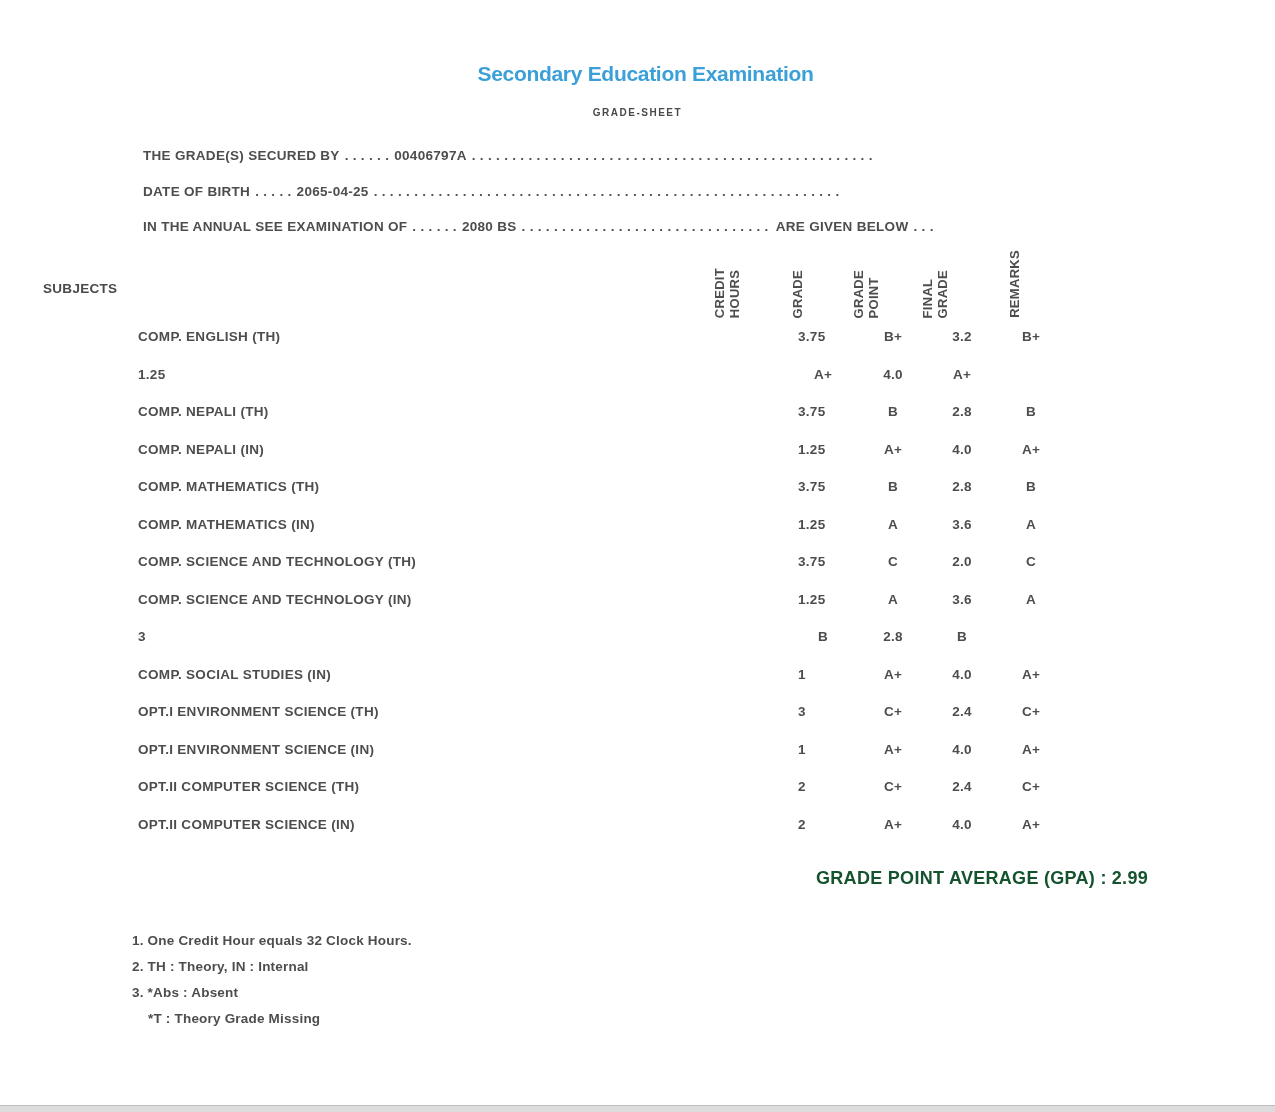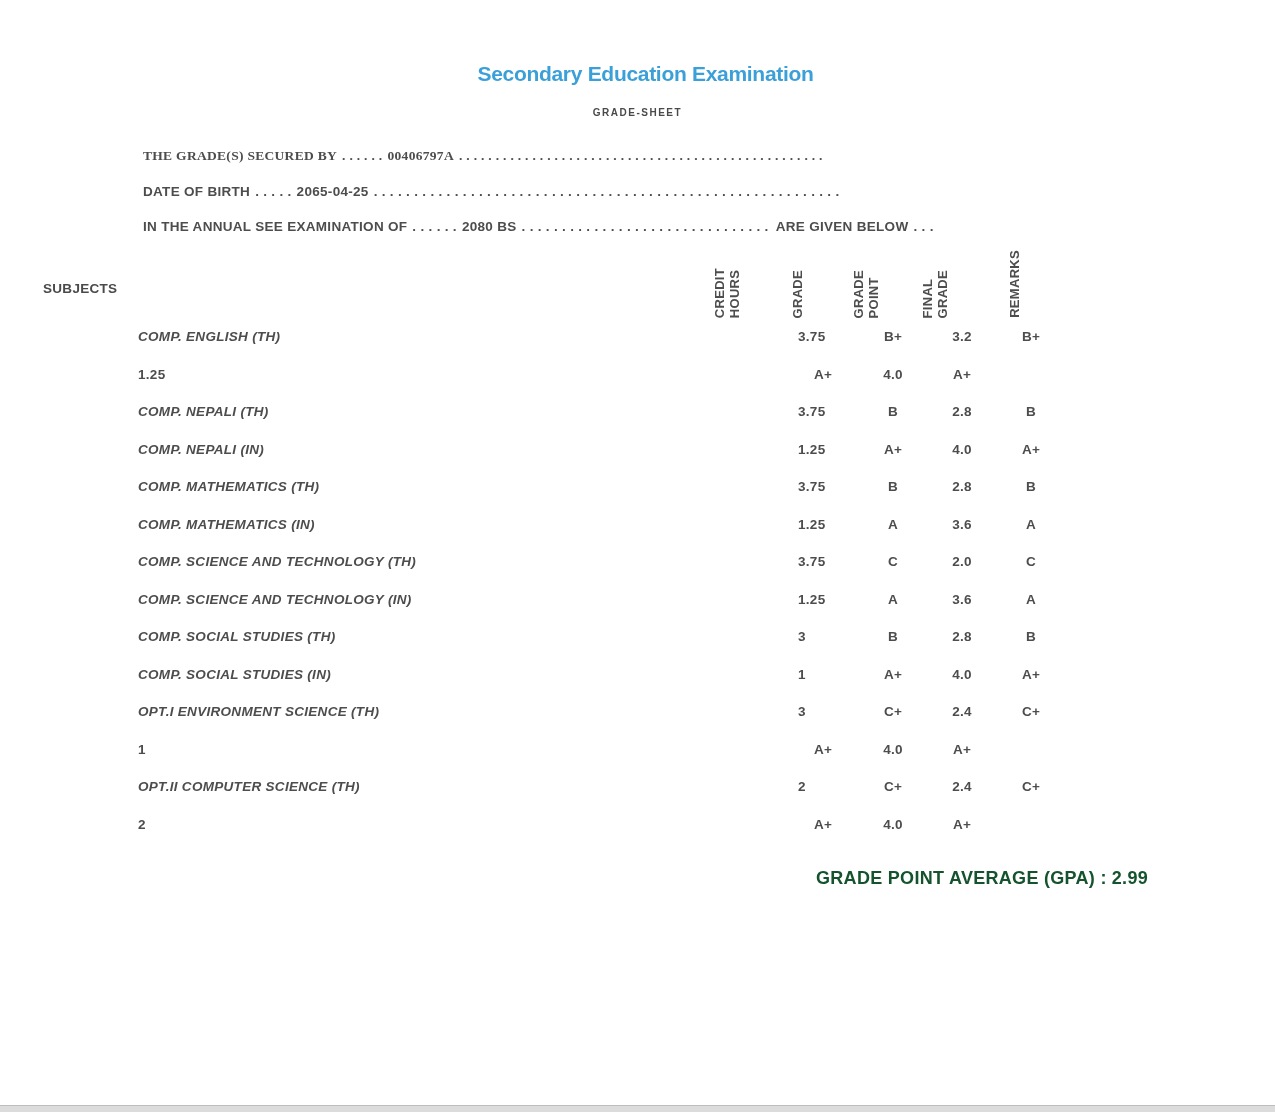--- a/index.html
+++ b/index.html
@@ -35,42 +35,42 @@
     position: absolute;
     left: 143px;
     white-space: nowrap;
     font-size: 13.5px;
     font-weight: 700;
     letter-spacing: 0.3px;
     color: #4d4d4d;
     width: 1100px;
     overflow: hidden;
   }
-  .hline-1 { top: 148px; font-family: Liberation Serif, serif; }
+  .hline-1 { top: 148px; }
   .hline-2 { top: 184px; }
   .hline-3 { top: 219px; }
   .dots { margin: 0 5px; color: #4d4d4d; }
   .suffix { margin-left: 2px; }
 
   .grade-table { position: absolute; left: 0; top: 234px; width: 1275px; }
   .trow {
     display: grid;
     grid-template-columns: 660px 50px 90px 48px 90px 68px;
     padding-left: 138px;
   }
   .thead-row { height: 84px; align-items: end; padding-left: 43px; }
   .tbody-row { height: 37.5px; align-items: center; }
   .cell {
     font-size: 13.5px;
     font-weight: 700;
     letter-spacing: 0.3px;
     color: #4d4d4d;
     text-align: center;
   }
-  .cell-subject { text-align: left; font-style: italic; }
+  .cell-subject { text-align: left; }
   .cell-credit { text-align: left; }
   .subjects-head {
     align-self: end;
     padding-bottom: 22px;
     font-size: 13.5px;
     font-weight: 700;
     letter-spacing: 0.3px;
   }
   .vtext {
     writing-mode: vertical-rl;
@@ -206,21 +206,20 @@
       </div>
         <div class="trow tbody-row">
         <span class="cell cell-subject">COMP. SCIENCE AND TECHNOLOGY (IN)</span>
         <span class="cell cell-credit">1.25</span>
         <span class="cell">A</span>
         <span class="cell">3.6</span>
         <span class="cell">A</span>
         <span class="cell"></span>
       </div>
         <div class="trow tbody-row">
-        <span class="cell cell-subject">COMP. SOCIAL STUDIES (TH)</span>
         <span class="cell cell-credit">3</span>
         <span class="cell">B</span>
         <span class="cell">2.8</span>
         <span class="cell">B</span>
         <span class="cell"></span>
       </div>
         <div class="trow tbody-row">
         <span class="cell cell-subject">COMP. SOCIAL STUDIES (IN)</span>
         <span class="cell cell-credit">1</span>
         <span class="cell">A+</span>
@@ -230,44 +229,52 @@
       </div>
         <div class="trow tbody-row">
         <span class="cell cell-subject">OPT.I ENVIRONMENT SCIENCE (TH)</span>
         <span class="cell cell-credit">3</span>
         <span class="cell">C+</span>
         <span class="cell">2.4</span>
         <span class="cell">C+</span>
         <span class="cell"></span>
       </div>
         <div class="trow tbody-row">
+        <span class="cell cell-subject">OPT.I ENVIRONMENT SCIENCE (IN)</span>
         <span class="cell cell-credit">1</span>
         <span class="cell">A+</span>
         <span class="cell">4.0</span>
         <span class="cell">A+</span>
         <span class="cell"></span>
       </div>
         <div class="trow tbody-row">
         <span class="cell cell-subject">OPT.II COMPUTER SCIENCE (TH)</span>
         <span class="cell cell-credit">2</span>
         <span class="cell">C+</span>
         <span class="cell">2.4</span>
         <span class="cell">C+</span>
         <span class="cell"></span>
       </div>
         <div class="trow tbody-row">
+        <span class="cell cell-subject">OPT.II COMPUTER SCIENCE (IN)</span>
         <span class="cell cell-credit">2</span>
         <span class="cell">A+</span>
         <span class="cell">4.0</span>
         <span class="cell">A+</span>
         <span class="cell"></span>
       </div>
       </div>
   </div>
 
   <div class="gpa-line">
     <span>GRADE POINT AVERAGE (GPA) :</span><span class="gpa-value">2.99</span>
   </div>
 
+  <div class="footnotes">
+    <div>1. One Credit Hour equals 32 Clock Hours.</div>
+    <div>2. TH : Theory, IN : Internal</div>
+    <div>3. *Abs : Absent</div>
+    <div class="footnote-indent">*T : Theory Grade Missing</div>
+  </div>
 
   <div class="bottom-bar"></div>
 
 </div>
 
 </body></html>

